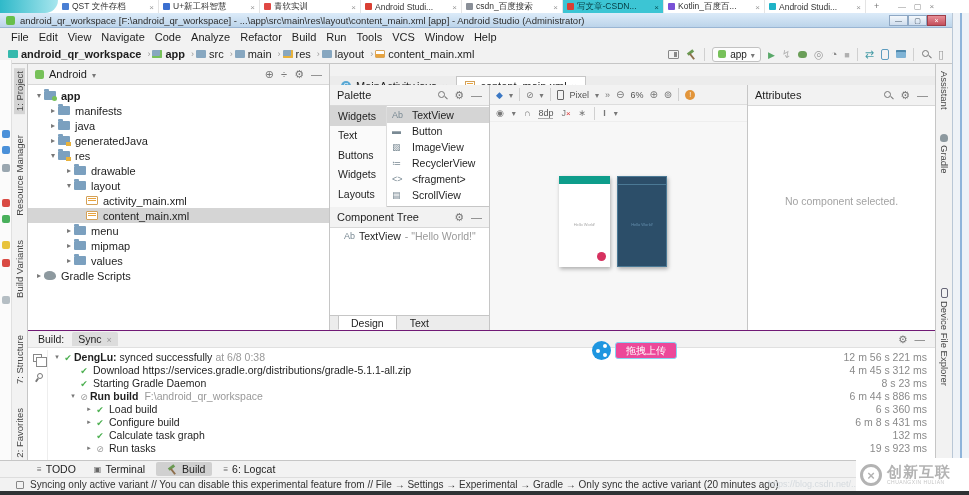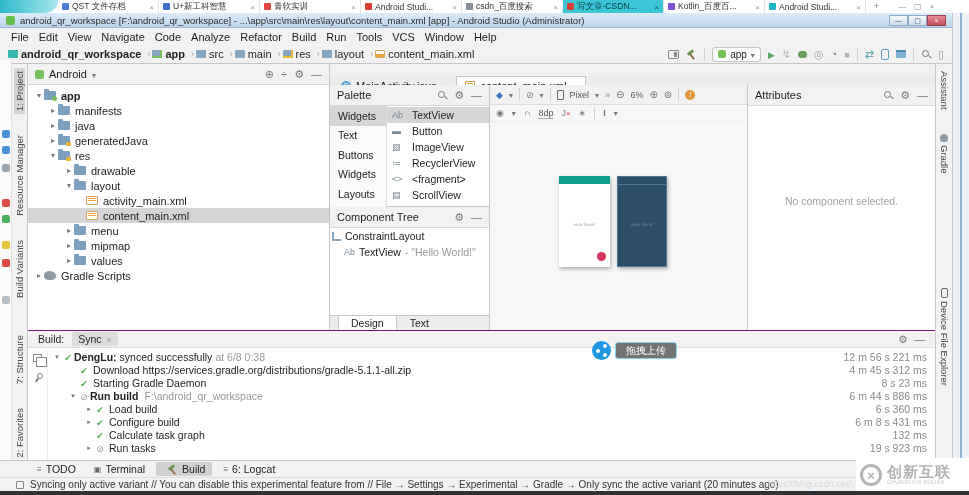--- a/index.html
+++ b/index.html
@@ -190,21 +190,21 @@
   .bst.skip::before{content:"⊘";color:#999;font-size:9px;}
   .b-strong{font-weight:bold;margin-right:3px;}
   .b-dim{color:#999;margin-left:3px;}
   .b-time{margin-left:auto;color:#8a8a8a;}
 
   
   #upload{left:592px;top:341px;height:19px;display:flex;align-items:center;gap:4px;z-index:5;}
   #up-ic{width:19px;height:19px;border-radius:50%;background:#1e96e0;position:relative;flex:none;}
   #up-ic::before{content:"";position:absolute;left:4px;top:8px;width:4px;height:4px;border-radius:50%;background:#fff;
      box-shadow:7px -5px 0 #fff,7px 4px 0 #fff;}
-  #up-btn{height:17px;padding:0 10px;background:#737373;border:1px solid #85d4f2;border-radius:3px;color:#fff;font-size:10px;display:flex;align-items:center;}
+  #up-btn{height:17px;padding:0 10px;background:#ec4899;border:1px solid #85d4f2;border-radius:3px;color:#fff;font-size:10px;display:flex;align-items:center;}
 
   
   #bottombar{left:0;top:460px;width:952px;height:17px;background:#f2f2f2;border-top:1px solid #c6c6c6;display:flex;align-items:center;padding-left:30px;gap:4px;font-size:10.5px;}
   .bb-tab{display:flex;align-items:center;gap:4px;padding:1px 7px;border-radius:2px;}
   .bb-tab.on{background:#d0d0d0;}
   .bb-ic{font-size:8px;color:#666;}
   #statusbar{left:0;top:477px;width:952px;height:14px;background:#f2f2f2;border-top:1px solid #ddd;display:flex;align-items:center;padding-left:16px;gap:6px;font-size:10px;color:#333;}
   .icon-evt{width:8px;height:8px;border:1px solid #888;border-radius:1px;flex:none;}
   #wm-url{position:absolute;left:768px;top:479px;font-size:9px;color:#d5dade;z-index:6;}
   #darkstrip{left:0;top:491px;width:969px;height:4px;background:#2f3234;}
@@ -623,26 +623,20 @@
   <div id="ctree" class="abs">
     <div class="panel-head">
       <span>Component Tree</span>
       <span class="ph-right">
         <span class="g-gear"></span>
         <span class="g-minus"></span>
       </span>
     </div>
     <div>
 
-        <div class="ct-row" style="padding-left: 2px;">
-          <span class="cl-ic showc" style=""></span>
-
-          <span>ConstraintLayout</span>
-          <span class="ct-suffix"></span>
-        </div>
 
         <div class="ct-row" style="padding-left: 14px;">
 
           <span class="ab-ic showa" style="">Ab</span>
           <span>TextView</span>
           <span class="ct-suffix">- "Hello World!"</span>
         </div>
       </div>
   </div>
 

